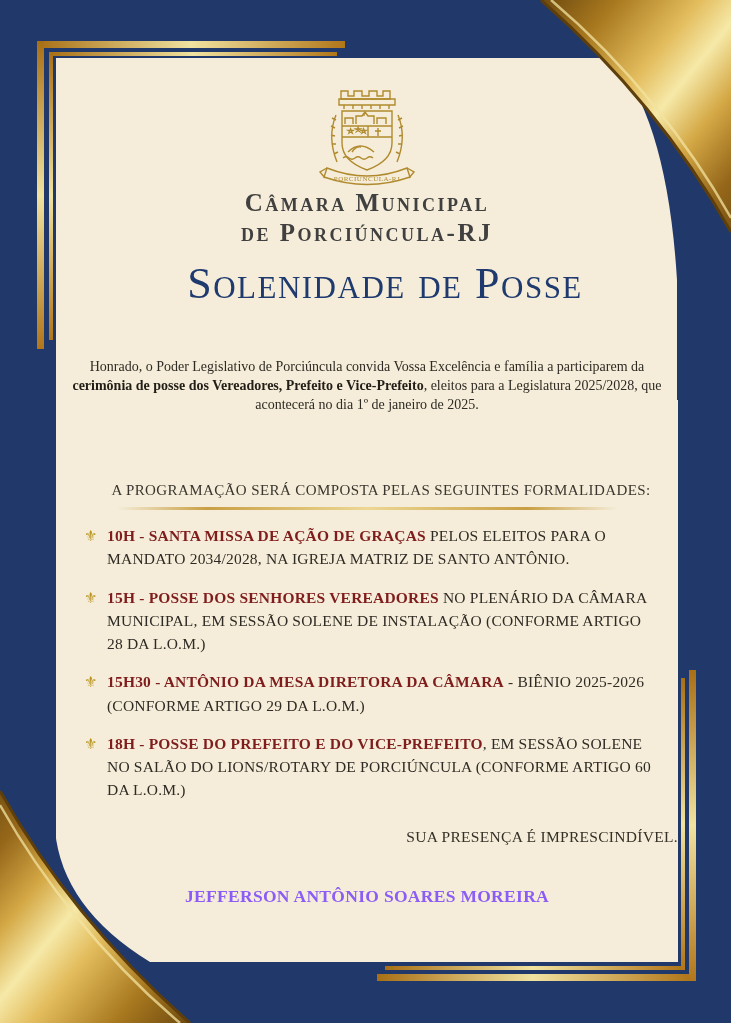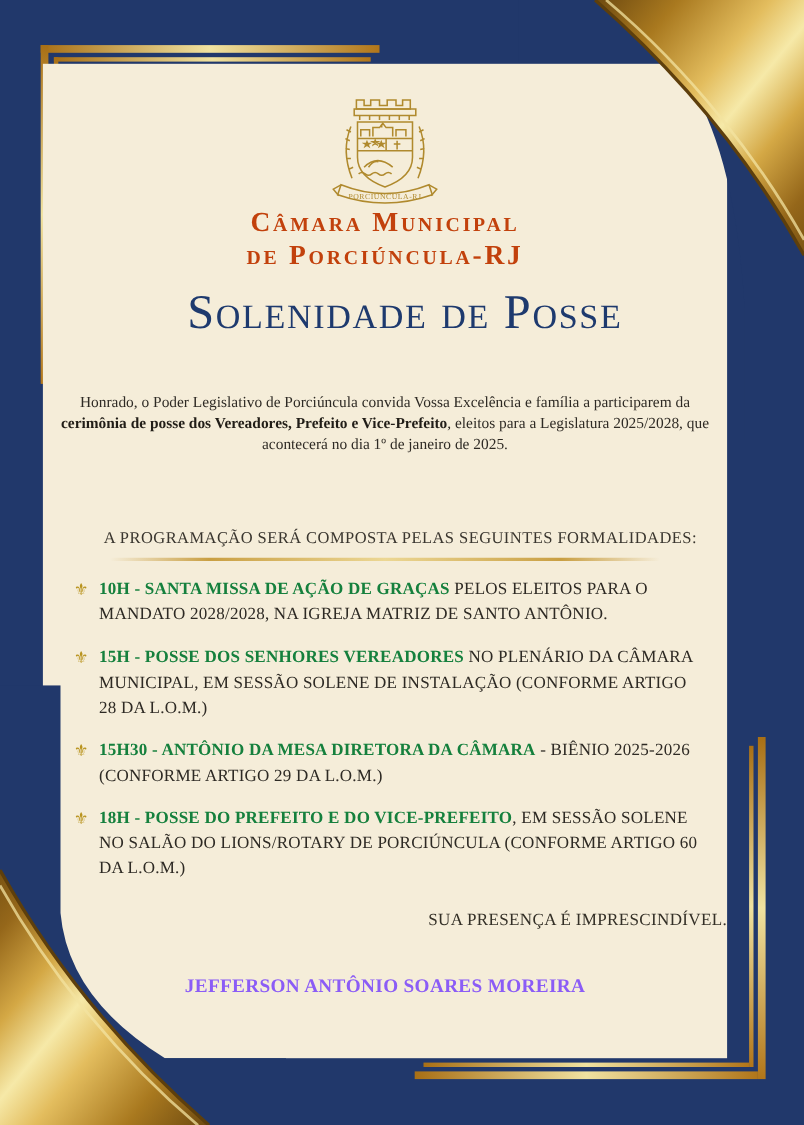--- a/index.html
+++ b/index.html
@@ -12,34 +12,34 @@
   }
   .stage{position:absolute;inset:0;}
 
   
   .fl{position:absolute;}
   .grad-h{background:linear-gradient(90deg,#a86f15 0%,#f0e2a0 50%,#b1761a 100%);}
   .grad-v{background:linear-gradient(180deg,#a86f15 0%,#f0e2a0 50%,#b1761a 100%);}
 
   
   .card{
-    position:absolute;left:39px;top:58px;width:622px;height:904px;
+    position:absolute;left:56px;top:58px;width:622px;height:904px;
     background:#f5edd9;
   }
 
   
   .corner{position:absolute;pointer-events:none;}
   .corner.tr{right:0;top:0;}
   .corner.bl{left:0;bottom:0;}
 
   
   .crest{position:absolute;left:50%;transform:translateX(-50%);top:24px;}
   .org{
     position:absolute;left:0;right:0;top:130px;text-align:center;
-    color:#c2410c;font-variant:small-caps;
+    color:#404040;font-variant:small-caps;
     font-size:25px;line-height:1.18;letter-spacing:2.5px;font-weight:600;
   }
   .title{
     position:absolute;left:0;right:0;top:200px;text-align:center;
     color:#1e3a6e;font-variant:small-caps;font-weight:500;
     font-size:44px;letter-spacing:1.5px;padding-left:36px;
   }
   .intro{
     position:absolute;left:6px;right:6px;top:286px;text-align:center;
     color:#2e2a24;font-size:14px;line-height:1.34;
@@ -52,21 +52,21 @@
   .divider{
     position:absolute;left:61px;right:61px;top:449px;height:3px;
     background:linear-gradient(90deg,rgba(201,162,74,0) 0%,#c99f43 18%,#ecd794 50%,#c99f43 82%,rgba(201,162,74,0) 100%);
     border-radius:2px;
   }
   .items{position:absolute;left:28px;right:24px;top:466px;}
   .item{
     position:relative;padding-left:23px;margin-bottom:15px;
     color:#2e2a24;font-size:15.5px;line-height:1.5;letter-spacing:.2px;
   }
-  .item b{color:#15803d;}
+  .item b{color:#7f1d1d;}
   .fleur{
     position:absolute;left:0;top:1px;
     color:#b9941f;font-family:"DejaVu Sans",sans-serif;font-size:15px;
   }
   .closing{
     position:absolute;left:0;right:0;top:770px;text-align:right;
     color:#343027;font-size:15.5px;letter-spacing:.3px;
   }
   .sig{position:absolute;left:0;right:0;top:828px;text-align:center;color:#8b5cf6;}
   .sig .name{font-weight:bold;font-size:17.5px;letter-spacing:.3px;}
@@ -137,21 +137,21 @@
 
     <div class="title">Solenidade de Posse</div>
 
     <p class="intro"><span>Honrado, o Poder Legislativo de Porciúncula convida Vossa Excelência e família a participarem da </span><b>cerimônia de posse dos Vereadores, Prefeito e Vice-Prefeito</b><span>, eleitos para a Legislatura 2025/2028, que acontecerá no dia 1º de janeiro de 2025.</span></p>
 
     <div class="prog-head">A PROGRAMAÇÃO SERÁ COMPOSTA PELAS SEGUINTES FORMALIDADES:</div>
     <div class="divider"></div>
 
     <div class="items">
       <div class="item">
-        <span class="fleur">⚜</span><b>10H - SANTA MISSA DE AÇÃO DE GRAÇAS</b><span> PELOS ELEITOS PARA O MANDATO 2028/2028, NA IGREJA MATRIZ DE SANTO ANTÔNIO.</span>
+        <span class="fleur">⚜</span><b>10H - SANTA MISSA DE AÇÃO DE GRAÇAS</b><span> PELOS ELEITOS PARA O MANDATO 2034/2028, NA IGREJA MATRIZ DE SANTO ANTÔNIO.</span>
       </div>
       <div class="item">
         <span class="fleur">⚜</span><b>15H - POSSE DOS SENHORES VEREADORES</b><span> NO PLENÁRIO DA CÂMARA MUNICIPAL, EM SESSÃO SOLENE DE INSTALAÇÃO (CONFORME ARTIGO 28 DA L.O.M.)</span>
       </div>
       <div class="item">
         <span class="fleur">⚜</span><b>15H30 - ANTÔNIO DA MESA DIRETORA DA CÂMARA</b><span> - BIÊNIO 2025-2026 (CONFORME ARTIGO 29 DA L.O.M.)</span>
       </div>
       <div class="item">
         <span class="fleur">⚜</span><b>18H - POSSE DO PREFEITO E DO VICE-PREFEITO</b><span>, EM SESSÃO SOLENE NO SALÃO DO LIONS/ROTARY DE PORCIÚNCULA (CONFORME ARTIGO 60 DA L.O.M.)</span>
       </div>

